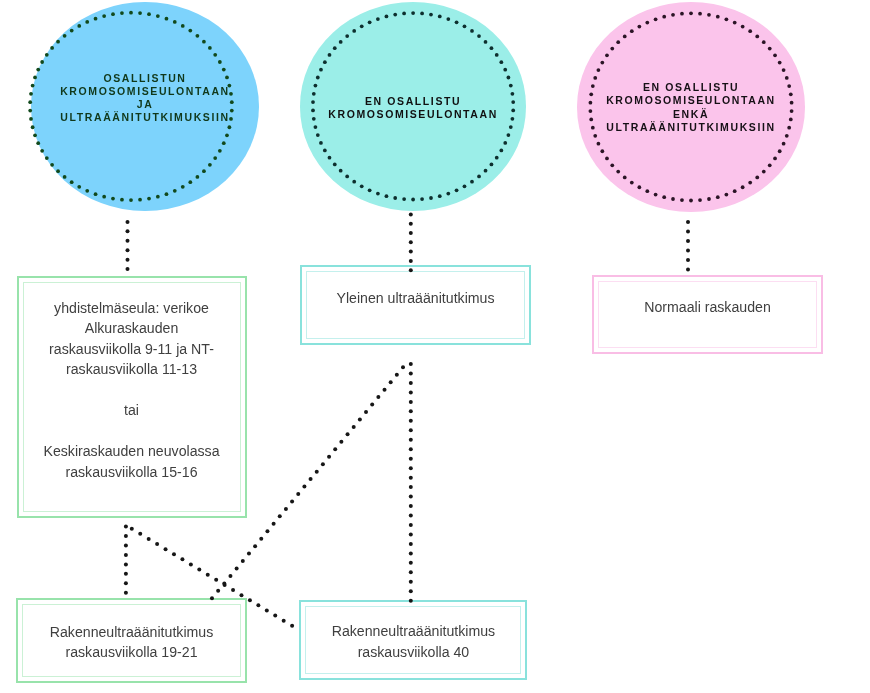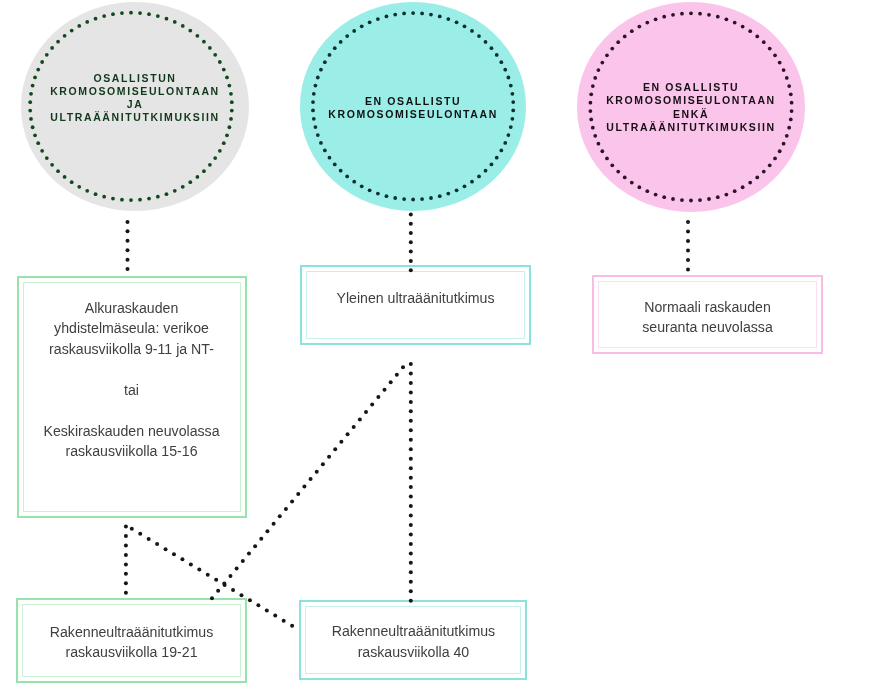--- a/index.html
+++ b/index.html
@@ -25,21 +25,21 @@
       transform:translateZ(0);}
   .box-text div{white-space:nowrap;}
 
   svg.layer{position:absolute;left:0;top:0;width:870px;height:693px;}
 </style>
 </head>
 <body>
 
 <div id="stage">
 
-  <div class="node-circle" id="c0" style="left: 21px; top: 1.5px; width: 228px; height: 209.8px; background: #e5e5e5;">
+  <div class="node-circle" id="c0" style="left: 31px; top: 1.5px; width: 228px; height: 209.8px; background: #7dd3fc;">
     <div class="circle-text" id="ct0" style="color: rgb(16, 56, 26); top: 70px;">
       <div>OSALLISTUN</div>
       <div>KROMOSOMISEULONTAAN</div>
       <div>JA</div>
       <div>ULTRAÄÄNITUTKIMUKSIIN</div>
     </div>
   </div>
   <div class="node-circle" id="c1" style="left: 299.8px; top: 1.9px; width: 226.6px; height: 208.8px; background: rgb(155, 238, 232);">
     <div class="circle-text" id="ct1" style="color: rgb(16, 16, 16); top: 92.9px;">
       <div>EN OSALLISTU</div>
@@ -51,41 +51,41 @@
       <div>EN OSALLISTU</div>
       <div>KROMOSOMISEULONTAAN</div>
       <div>ENKÄ</div>
       <div>ULTRAÄÄNITUTKIMUKSIIN</div>
     </div>
   </div>
 
   <div class="node-box" id="b0" style="left: 16.5px; top: 276px; width: 230px; height: 242px; border: 2px solid rgb(152, 227, 171);">
     <div class="inner-frame" style="border: 1px solid rgb(152, 227, 171); opacity: 0.5;"></div>
     <div class="box-text" id="bt0" style="top: 19.5px;">
+      <div>yhdistelmäseula: verikoe</div>
       <div>Alkuraskauden</div>
-      <div>yhdistelmäseula: verikoe</div>
       <div>raskausviikolla 9-11 ja NT-</div>
+      <div>raskausviikolla 11-13</div>
       <div>&nbsp;</div>
       <div>tai</div>
       <div>&nbsp;</div>
       <div>Keskiraskauden neuvolassa</div>
       <div>raskausviikolla 15-16</div>
     </div>
   </div>
   <div class="node-box" id="b1" style="left: 300px; top: 265px; width: 231px; height: 80px; border: 2px solid rgb(137, 226, 220);">
     <div class="inner-frame" style="border: 1px solid rgb(137, 226, 220); opacity: 0.5;"></div>
     <div class="box-text" id="bt1" style="top: 20.5px;">
       <div>Yleinen ultraäänitutkimus</div>
     </div>
   </div>
   <div class="node-box" id="b2" style="left: 592px; top: 274.5px; width: 231px; height: 79px; border: 2px solid rgb(249, 189, 229);">
     <div class="inner-frame" style="border: 1px solid rgb(249, 189, 229); opacity: 0.5;"></div>
     <div class="box-text" id="bt2" style="top: 20px;">
       <div>Normaali raskauden</div>
-      <div>seuranta neuvolassa</div>
     </div>
   </div>
   <div class="node-box" id="b3" style="left: 16px; top: 598px; width: 231px; height: 85px; border: 2px solid rgb(152, 227, 171);">
     <div class="inner-frame" style="border: 1px solid rgb(152, 227, 171); opacity: 0.5;"></div>
     <div class="box-text" id="bt3" style="top: 21.5px;">
       <div>Rakenneultraäänitutkimus</div>
       <div>raskausviikolla 19-21</div>
     </div>
   </div>
   <div class="node-box" id="b4" style="left: 299.4px; top: 599.8px; width: 228.1px; height: 80px; border: 2px solid rgb(137, 226, 220);">

